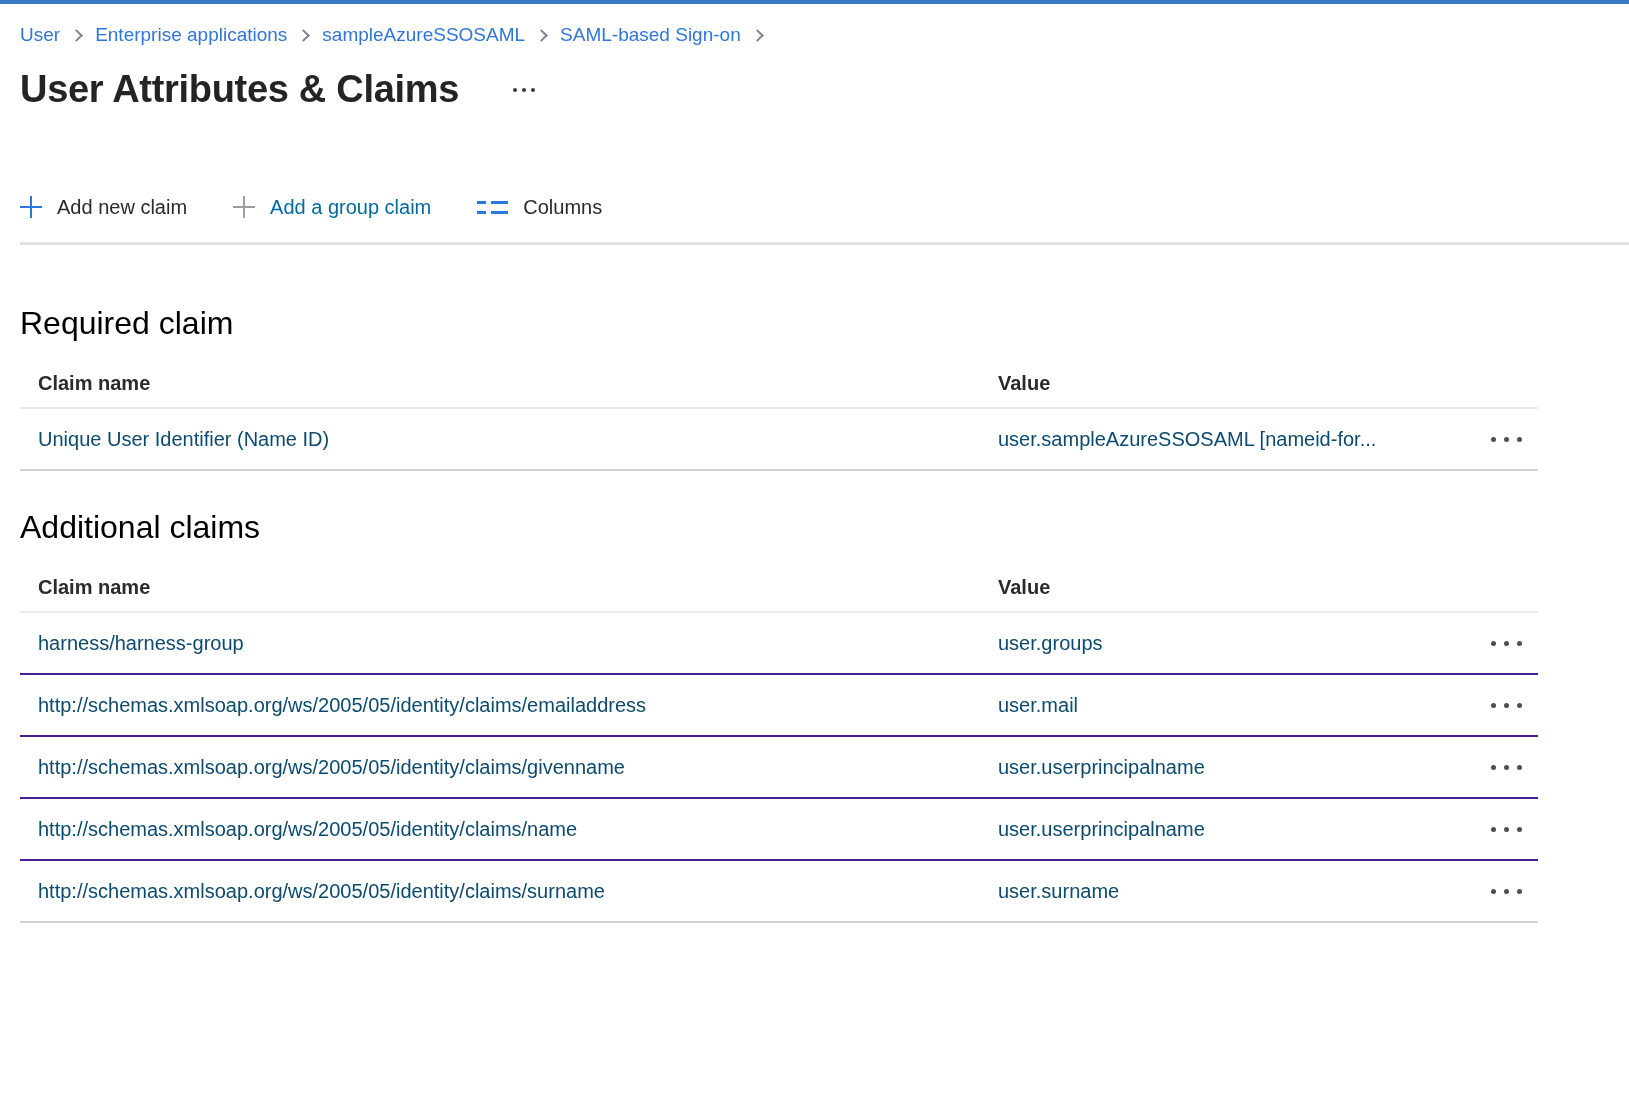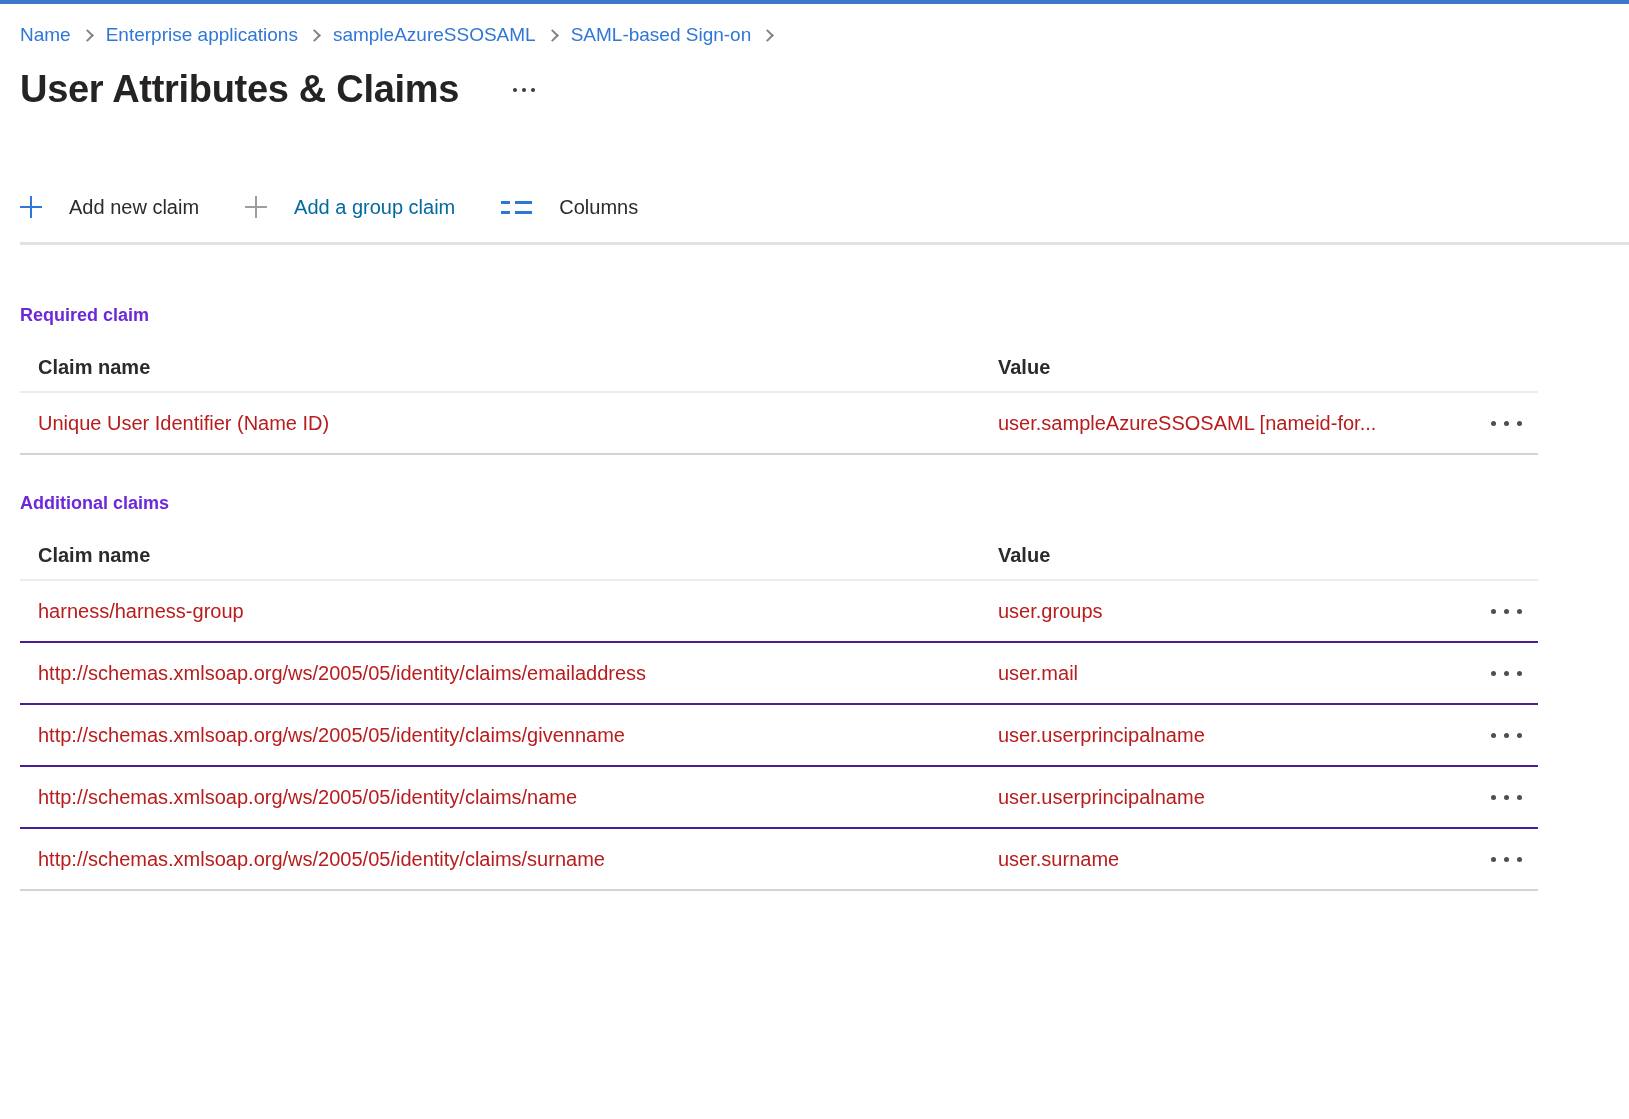--- a/index.html
+++ b/index.html
@@ -24,56 +24,56 @@
   }
 
   
   .title-row { margin-top: 22px; display: flex; height: 52px; }
   .page-title { font-size: 38px; font-weight: 700; color: #252423; letter-spacing: -0.3px; }
   .more-btn { margin-left: 48px; margin-top: 14px; display: flex; gap: 5px; cursor: pointer; padding: 6px; }
   .more-btn .mdot { width: 4px; height: 4px; border-radius: 50%; background: #3a3a3a; }
 
   
   .toolbar { margin-top: 64px; display: flex; align-items: center; height: 46px; font-size: 20px; }
-  .tb-item { display: flex; align-items: center; gap: 27px; margin-right: 46px; cursor: pointer; justify-content: center; }
+  .tb-item { display: flex; align-items: center; gap: 15px; margin-right: 46px; cursor: pointer; justify-content: center; }
   .tb-item.disabled { color: #0369a1; cursor: default; }
   .plus { width: 22px; height: 22px; position: relative; color: #2b78d9; flex: 0 0 auto; }
   .plus.gray { color: #9d9d9d; }
   .plus::before { content: ''; position: absolute; left: 0; right: 0; top: 10px; height: 2px; background: currentColor; }
   .plus::after  { content: ''; position: absolute; top: 0; bottom: 0; left: 10px; width: 2px; background: currentColor; }
   .columns-icon { display: flex; flex-direction: column; gap: 7px; flex: 0 0 auto; }
   .ci-row { display: flex; gap: 5px; align-items: center; }
   .ci-short { width: 9px;  height: 3px; background: #2b78d9; }
   .ci-long  { width: 17px; height: 3px; background: #2b78d9; }
   .toolbar-divider { margin-top: 12px; height: 3px; background: #e2e2e2; }
 
   
-  .section-heading { font-size: 18px; font-weight: 700; color: #6d28d9; }
+  .section-heading { font-size: 32px; font-weight: 400; color: #000000; }
   .heading-required { margin-top: 60px; }
   .heading-additional { margin-top: 38px; }
 
   .claims-table { width: 1518px; }
   .t-header { display: flex; margin-top: 30px; padding-bottom: 12px; border-bottom: 2px solid #ececec; font-weight: 700; font-size: 20px; color: #2b2b2b; }
-  .t-row { display: flex; align-items: center; height: 62px; border-bottom: 2px solid #4c1d95; font-size: 20px; color: #b91c1c; cursor: pointer; }
+  .t-row { display: flex; align-items: center; height: 62px; border-bottom: 2px solid #4c1d95; font-size: 20px; color: #0c4a6e; cursor: pointer; }
   .t-row.last { border-bottom-color: #d3d3d3; }
   .cell-claim { width: 978px; padding-left: 18px; white-space: nowrap; overflow: hidden; }
   .cell-value { flex: 1; white-space: nowrap; overflow: hidden; }
   .cell-menu { width: 74px; display: flex; justify-content: flex-end; padding-right: 14px; }
   .ellipsis-icon { display: flex; gap: 8px; cursor: pointer; padding: 6px 2px; }
   .ellipsis-icon .dot { width: 5px; height: 5px; border-radius: 50%; background: #4f4f4f; }
 </style>
 </head>
 <body>
 
 <div class="topbar"></div>
 
 <div class="page">
 
   <div class="breadcrumb">
-    <span class="crumb">Name</span>
+    <span class="crumb">User</span>
     <span class="crumb-sep"></span>
     <span class="crumb">Enterprise applications</span>
     <span class="crumb-sep"></span>
     <span class="crumb">sampleAzureSSOSAML</span>
     <span class="crumb-sep"></span>
     <span class="crumb">SAML-based Sign-on</span>
     <span class="crumb-sep"></span>
   </div>
 
   <div class="title-row">

